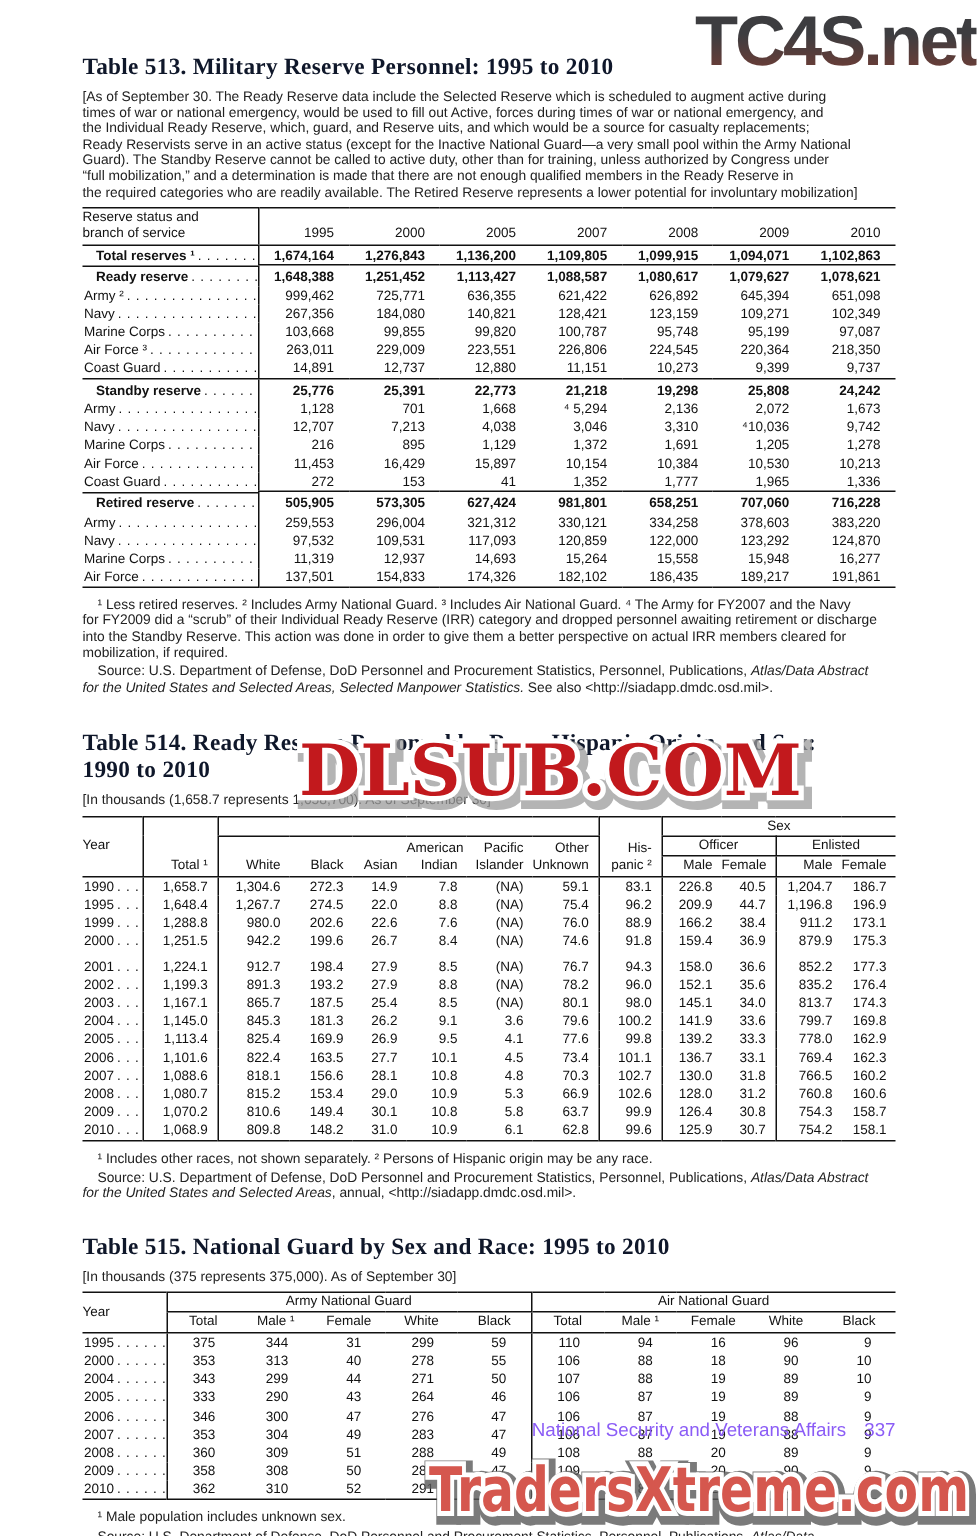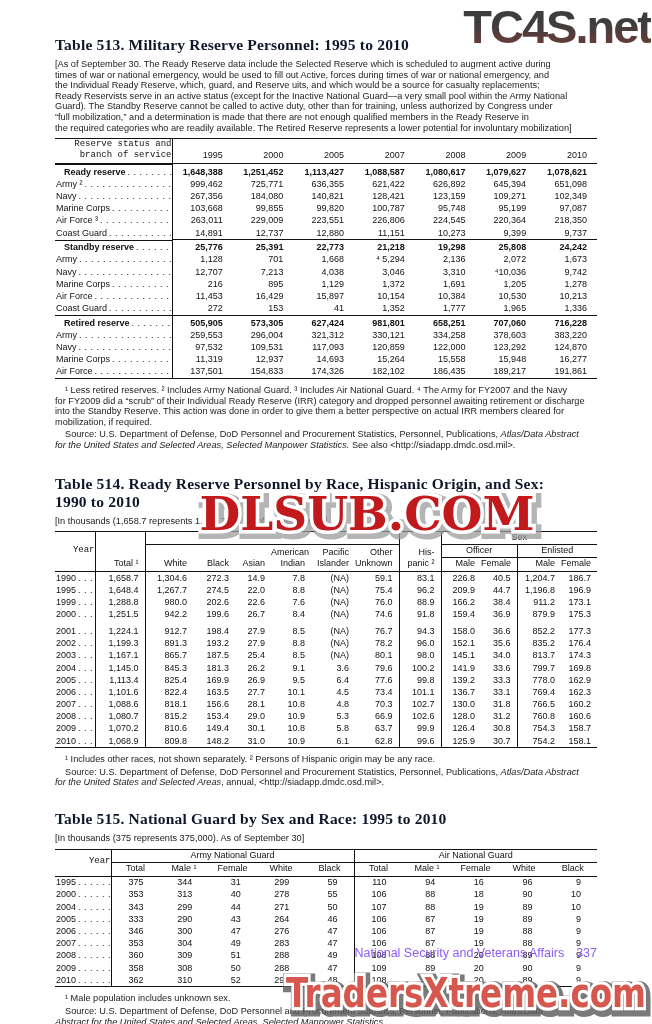--- a/index.html
+++ b/index.html
@@ -27,21 +27,21 @@
   .src i { font-style:italic; }
 
   table { border-collapse:collapse; table-layout:fixed; width:542px;
           border-top:1px solid #111; border-bottom:1.5px solid #111;
           margin-bottom:6px; }
   th, td { font-size:9px; line-height:11px; font-weight:normal;
            vertical-align:bottom; padding:0; color:#111; }
   thead th { padding-bottom:2px; }
   col.vR { border-right:1px solid #111; }
 
-  .stubhead { text-align:right; vertical-align:middle; white-space:pre-line;font-family:Liberation Mono, monospace; }
+  .stubhead { text-align:left; vertical-align:middle; white-space:pre-line; }
   th.yr, th.colname, th.mf { text-align:right; padding-right:10px; white-space:pre-line; }
   th.hb { border-bottom:1.5px solid #111; }
   th.grp { text-align:center; border-bottom:1px solid #111; padding-bottom:1px; }
   th.grp-plain { border-bottom:1px solid #111; }
   td.num { text-align:right; padding-right:10px; }
   .t514 td.num, .t514 th.colname, .t514 th.mf { padding-right:6px; }
   .t515 td.num { padding-right:16px; }
   .t515 th.colname { text-align:center; padding-right:0; }
 
   td.stub { display:flex; align-items:baseline; overflow:hidden; }
@@ -114,20 +114,33 @@
           <th class="yr hb">1995</th>
           <th class="yr hb">2000</th>
           <th class="yr hb">2005</th>
           <th class="yr hb">2007</th>
           <th class="yr hb">2008</th>
           <th class="yr hb">2009</th>
           <th class="yr hb">2010</th>
         </tr>
       </thead>
       <tbody>
+          <tr class="b">
+            <td class="stub">
+              <span class="lbl">Total reserves ¹</span>
+              <span class="dots"></span>
+            </td>
+            <td class="num">1,674,164</td>
+            <td class="num">1,276,843</td>
+            <td class="num">1,136,200</td>
+            <td class="num">1,109,805</td>
+            <td class="num">1,099,915</td>
+            <td class="num">1,094,071</td>
+            <td class="num">1,102,863</td>
+          </tr>
           <tr class="b rule">
             <td class="stub">
               <span class="lbl">Ready reserve</span>
               <span class="dots"></span>
             </td>
             <td class="num">1,648,388</td>
             <td class="num">1,251,452</td>
             <td class="num">1,113,427</td>
             <td class="num">1,088,587</td>
             <td class="num">1,080,617</td>
@@ -549,21 +562,21 @@
           <tr>
             <td class="stub">
               <span class="lbl">2005</span>
               <span class="dots"></span>
             </td>
             <td class="num">1,113.4</td>
             <td class="num">825.4</td>
             <td class="num">169.9</td>
             <td class="num">26.9</td>
             <td class="num">9.5</td>
-            <td class="num">6.4</td>
+            <td class="num">4.1</td>
             <td class="num">77.6</td>
             <td class="num">99.8</td>
             <td class="num">139.2</td>
             <td class="num">33.3</td>
             <td class="num">778.0</td>
             <td class="num">162.9</td>
           </tr>
           <tr>
             <td class="stub">
               <span class="lbl">2006</span>

